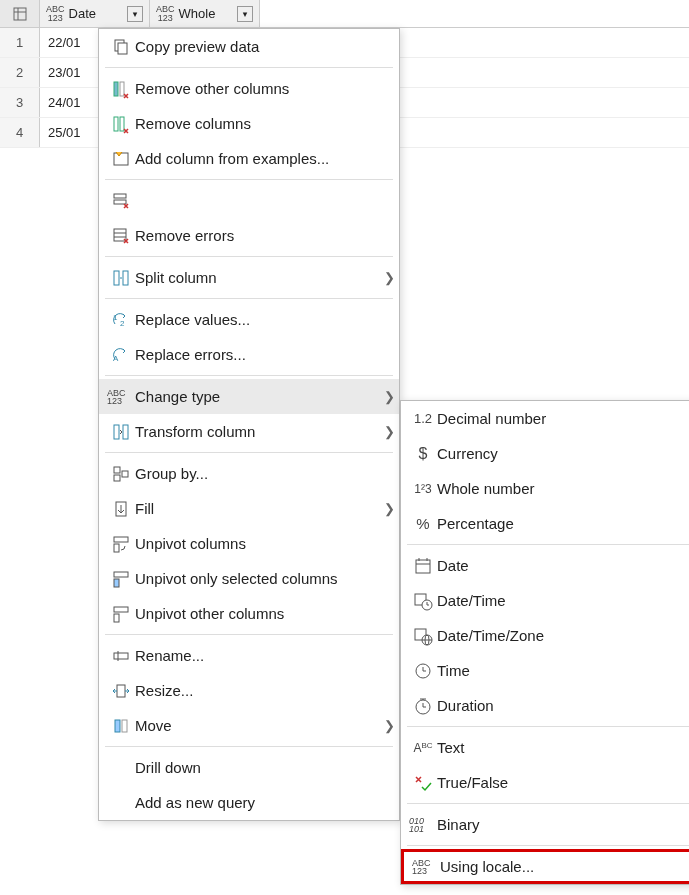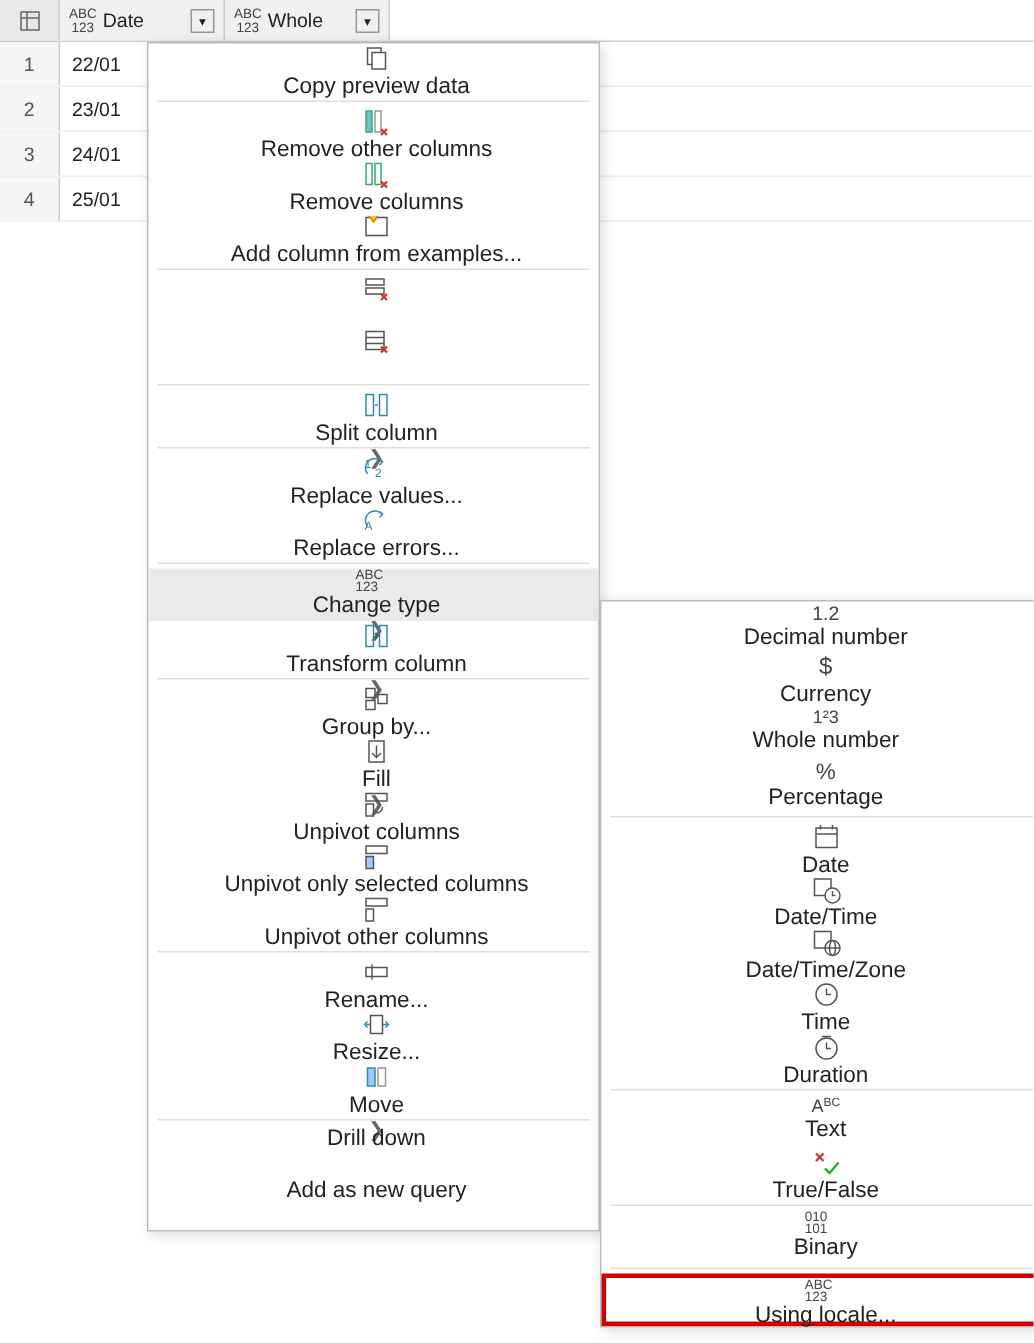--- a/index.html
+++ b/index.html
@@ -44,21 +44,20 @@
       position: absolute;
       background: #fff;
       border: 1px solid #bbb;
       box-shadow: 2px 2px 8px rgba(0,0,0,0.15);
     }
     .ctx-main { top: 28px; left: 98px; width: 302px; }
     .ctx-item {
       display: flex; align-items: center;
       height: 35px; padding: 0 4px 0 8px;
       cursor: default;
-      flex-direction: column;
     }
     .ctx-item.hover { background: #eaeaea; }
     .ctx-item .ico { width: 28px; display:flex; justify-content:center; color:#444; }
     .ctx-item .lbl { flex: 1; font-size: 15px; }
     .ctx-item .arrow { color: #666; font-size: 13px; }
     .sep { height: 1px; background: #ddd; margin: 3px 6px; }
     .ctx-sub { top: 400px; left: 400px; width: 297px; }
     .highlight-box {
       border: 3px solid #d40000;
     }
@@ -163,20 +162,21 @@
       </span>
   </div>
   <div class="ctx-item">
     <span class="ico">
         <svg viewBox="0 0 20 20">
           <rect x="3" y="3" width="12" height="12" fill="none" stroke="#555"></rect>
           <path d="M3 7 h12 M3 11 h12" stroke="#555"></path>
           <path d="M13 13 L17 17 M17 13 L13 17" stroke="#c33" stroke-width="1.5"></path>
         </svg>
       </span>
+    <span class="lbl">Remove errors</span>
   </div>
   <div class="sep"></div>
   <div class="ctx-item">
     <span class="ico">
         <svg viewBox="0 0 20 20">
           <rect x="3" y="3" width="5" height="14" fill="none" stroke="#38a"></rect>
           <rect x="12" y="3" width="5" height="14" fill="none" stroke="#38a"></rect>
           <path d="M9 10 h2" stroke="#38a"></path>
         </svg>
       </span>
@@ -393,21 +393,21 @@
     <span class="ico">
         <svg viewBox="0 0 20 20">
           <path d="M3 4 L8 9 M8 4 L3 9" stroke="#c33" stroke-width="1.5"></path>
           <path d="M9 14 L12 17 L18 10" fill="none" stroke="#2a2" stroke-width="1.5"></path>
         </svg>
       </span>
     <span class="lbl">True/False</span>
   </div>
   <div class="sep"></div>
   <div class="ctx-item">
-    <span class="ico small-type" style="flex-direction:column;">
+    <span class="ico small-type" style="flex-direction:column;font-style:italic;">
         <div>010</div>
         <div>101</div>
       </span>
     <span class="lbl">Binary</span>
   </div>
   <div class="sep"></div>
   <div class="ctx-item highlight-box">
     <span class="ico small-type" style="flex-direction:column;">
         <div>ABC</div>
         <div>123</div>

